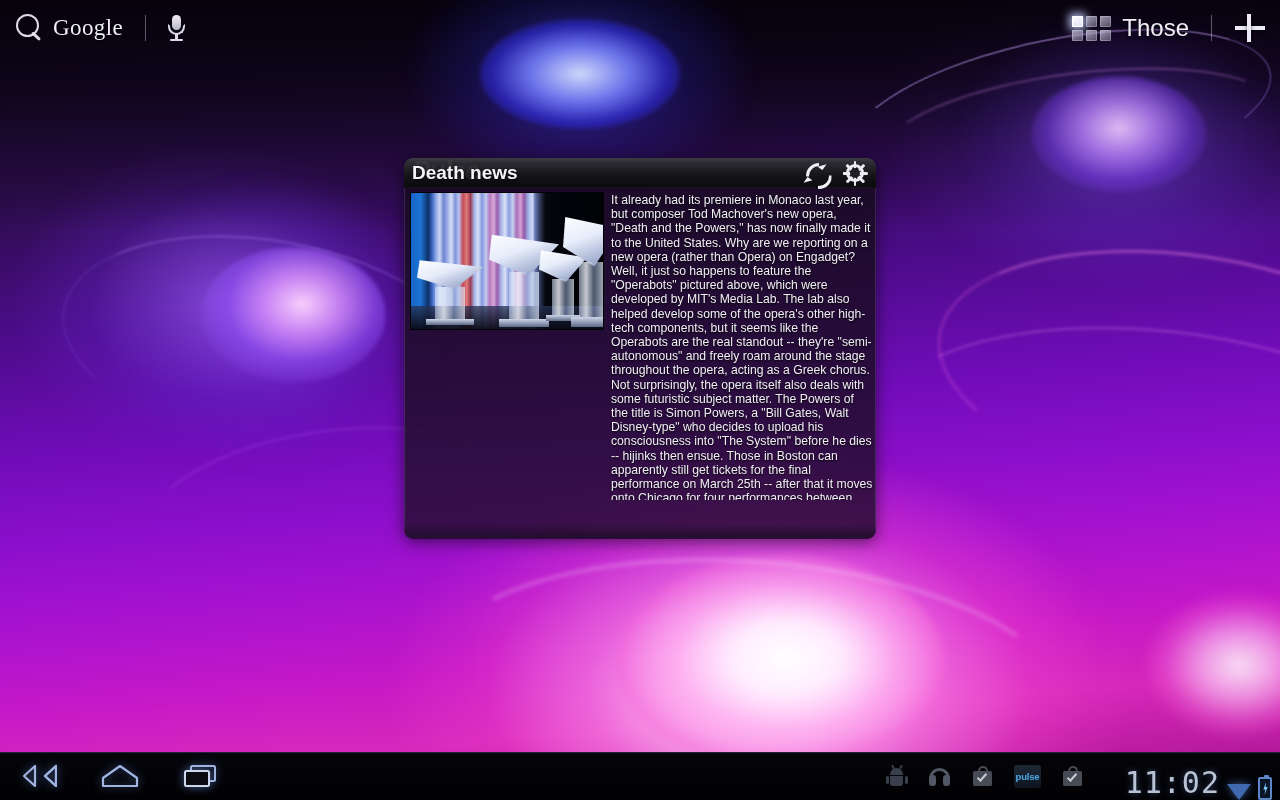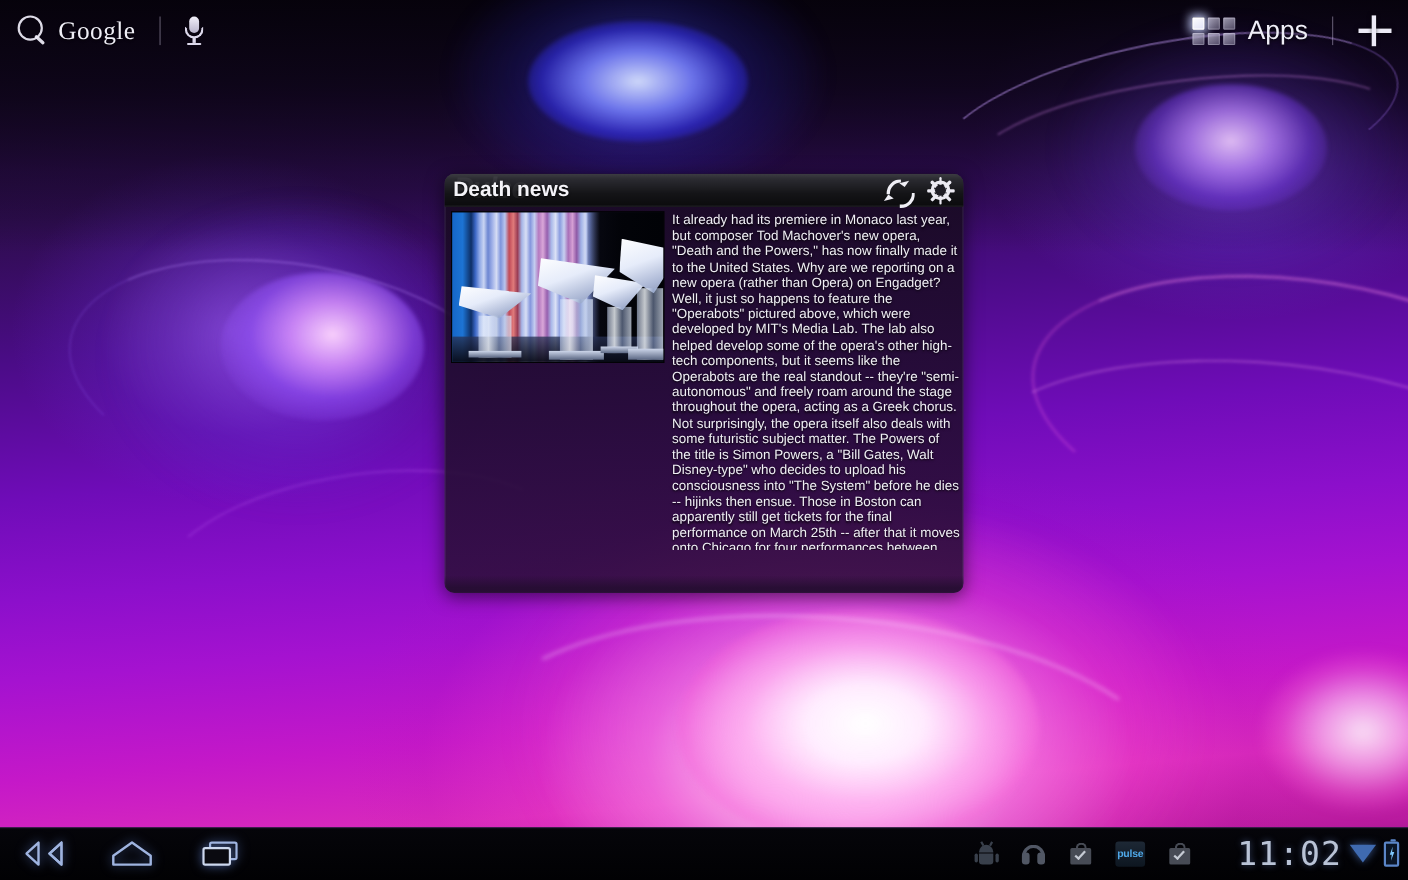--- a/index.html
+++ b/index.html
@@ -232,21 +232,21 @@
   .nic-bag .handle { position:absolute; left:6.5px; top:1.5px; width:10px; height:8px;
       border:2px solid #4d525c; border-bottom:0; border-radius:6px 6px 0 0; }
   .nic-bag .chk { position:absolute; left:6px; top:9px; width:10px; height:5px;
       border-left:2.4px solid #d7dce6; border-bottom:2.4px solid #d7dce6;
       transform:rotate(-48deg); }
   
   .nic-pulse { width:27px; height:23px; border-radius:3px;
       background:linear-gradient(180deg,#1d2835,#0d1620); display:flex; align-items:center; justify-content:center; }
   .nic-pulse span { font-size:9.5px; font-weight:bold; color:#4fa8e8; letter-spacing:-0.2px; }
 
-  .status { position:absolute; right:8px; bottom:0; height:48px; display:flex; align-items:center; gap:7px; }
+  .status { position:absolute; right:8px; bottom:0; height:48px; display:flex; align-items:flex-end; gap:7px; }
   .clock { font-family:"DejaVu Sans Mono", monospace; font-size:30px; letter-spacing:1px;
       color:#b9c3d6; text-shadow:0 0 7px rgba(120,150,220,0.45); }
   .ic-wifi { width:0; height:0; border-left:12px solid transparent; border-right:12px solid transparent;
       border-top:16px solid #3f6ab0; filter:drop-shadow(0 0 4px rgba(90,140,230,0.6)); }
   .ic-batt { width:14px; height:23px; position:relative; border:2px solid #5b86c8; border-radius:2px;
       background:#0a1526; }
   .ic-batt::before { content:""; position:absolute; left:3.5px; top:-4px; width:5px; height:2.5px;
       background:#5b86c8; border-radius:1px; }
   .ic-batt .bolt { position:absolute; left:3px; top:3px; width:5px; height:13px; background:#7ec8ff;
       clip-path:polygon(62% 0, 8% 58%, 45% 58%, 30% 100%, 92% 38%, 52% 38%);
@@ -305,21 +305,21 @@
 
     <div class="apps-cluster">
       <div class="apps-grid">
         <i class="hot"></i>
           <i></i>
           <i></i>
           <i></i>
           <i></i>
           <i></i>
       </div>
-      <div class="apps-label">Apps</div>
+      <div class="apps-label">Those</div>
       <div class="topdiv"></div>
       <div class="plus-icon"></div>
     </div>
   </div>
 
   <div class="widget">
 
     <div class="w-header">
       <div class="w-watermark">Pulse</div>
       <div class="w-title">Death news</div>

